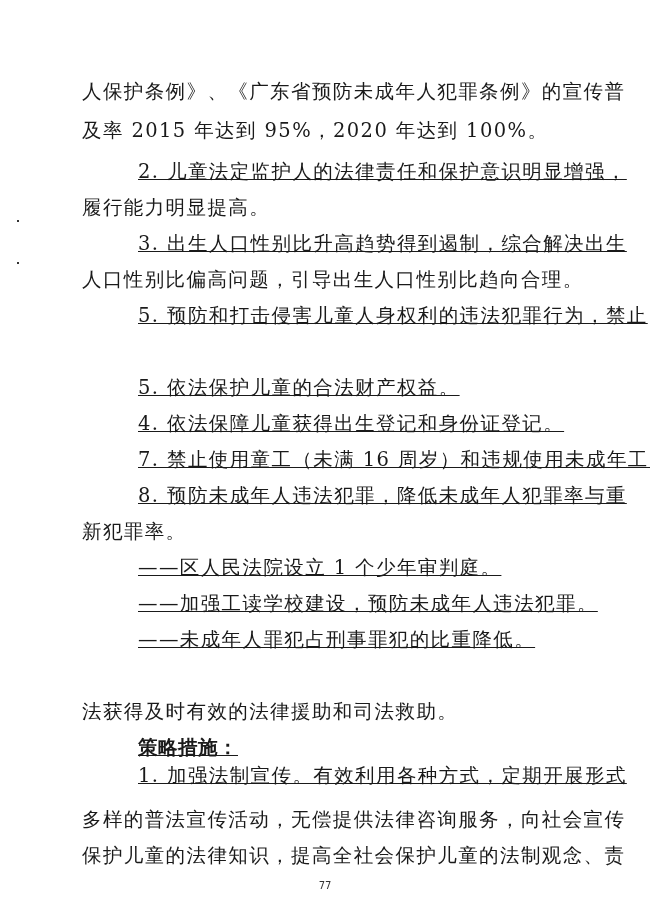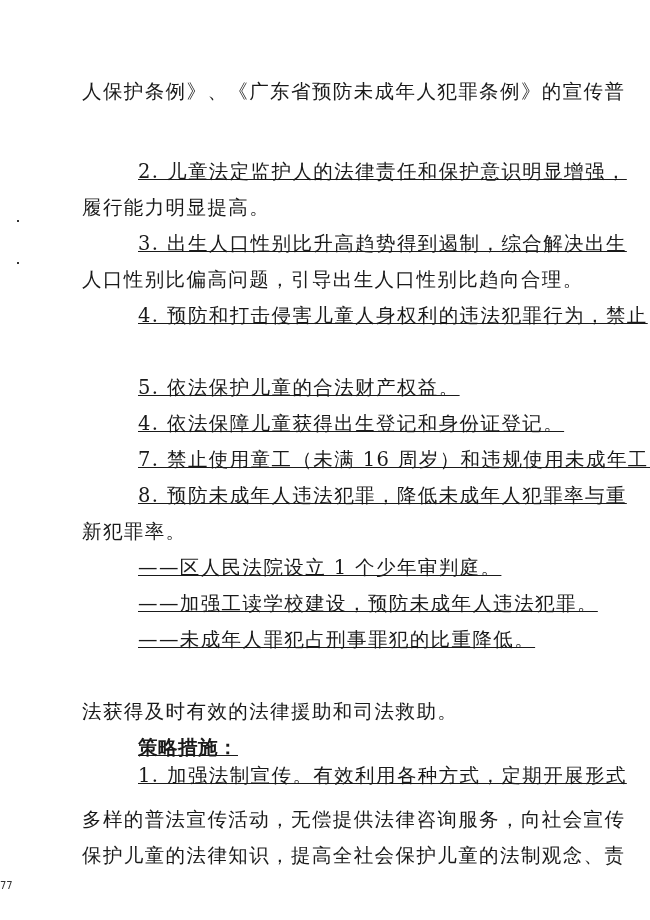--- a/index.html
+++ b/index.html
@@ -2,34 +2,35 @@
 <html><head>
   <meta charset="utf-8">
   <style>
     html, body { margin: 0; padding: 0; background: #ffffff; }
     body { width: 650px; height: 920px; position: relative; overflow: hidden;
            font-family: "DejaVu Serif", "Liberation Serif", serif; color: #1a1a1a; }
     .page { position: absolute; left: 0; top: 0; width: 580px; height: 920px; }
     .line { position: absolute; left: 82px; font-size: 19.5px; line-height: 24px; white-space: nowrap; letter-spacing: 1.4px; }
     .indent { left: 138px; text-decoration: underline; }
     .bold { font-weight: bold; font-family: "DejaVu Sans", "Liberation Sans", sans-serif; letter-spacing: 0.5px; }
-    .pagenum { position: absolute; left: 0; width: 650px; text-align: left; top: 858px; font-size: 10px;
+    .pagenum { position: absolute; left: 0; width: 650px; text-align: center; top: 858px; font-size: 10px;
                font-family: "DejaVu Sans", sans-serif; color: #333; }
     .speck { position: absolute; width: 2px; height: 2px; background: #333; }
   </style>
 </head>
 <body>
 
 <div class="page">
   <div class="line" style="top:80px">人保护条例》、《广东省预防未成年人犯罪条例》的宣传普</div>
+  <div class="line" style="top:119px">及率 2015 年达到 95%，2020 年达到 100%。</div>
   <div class="line indent" style="top:160px">2. 儿童法定监护人的法律责任和保护意识明显增强，</div>
   <div class="line" style="top:196px">履行能力明显提高。</div>
   <div class="line indent" style="top:232px">3. 出生人口性别比升高趋势得到遏制，综合解决出生</div>
   <div class="line" style="top:268px">人口性别比偏高问题，引导出生人口性别比趋向合理。</div>
-  <div class="line indent" style="top:304px">4. 预防和打击侵害儿童人身权利的违法犯罪行为，禁止</div>
+  <div class="line indent" style="top:304px">5. 预防和打击侵害儿童人身权利的违法犯罪行为，禁止</div>
   <div class="line indent" style="top:376px">5. 依法保护儿童的合法财产权益。</div>
   <div class="line indent" style="top:412px">4. 依法保障儿童获得出生登记和身份证登记。</div>
   <div class="line indent" style="top:448px">7. 禁止使用童工（未满 16 周岁）和违规使用未成年工。</div>
   <div class="line indent" style="top:484px">8. 预防未成年人违法犯罪，降低未成年人犯罪率与重</div>
   <div class="line" style="top:520px">新犯罪率。</div>
   <div class="line indent" style="top:556px">——区人民法院设立 1 个少年审判庭。</div>
   <div class="line indent" style="top:592px">——加强工读学校建设，预防未成年人违法犯罪。</div>
   <div class="line indent" style="top:628px">——未成年人罪犯占刑事罪犯的比重降低。</div>
   <div class="line" style="top:700px">法获得及时有效的法律援助和司法救助。</div>
   <div class="line indent bold" style="top:736px">策略措施：</div>

